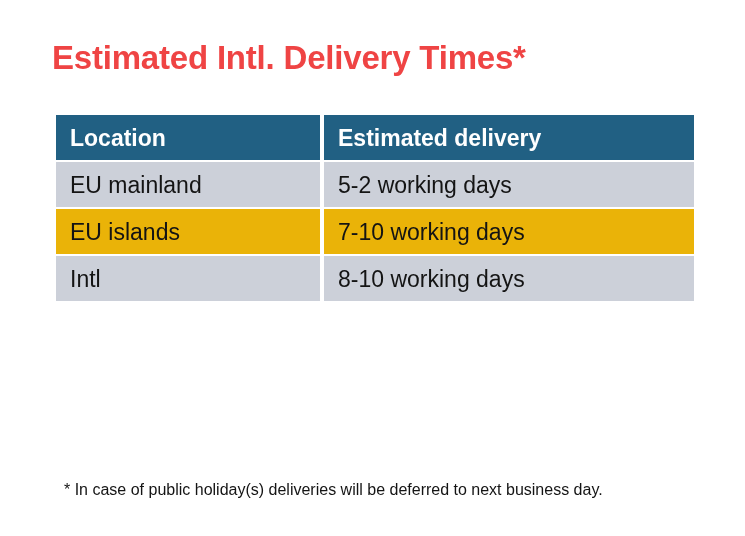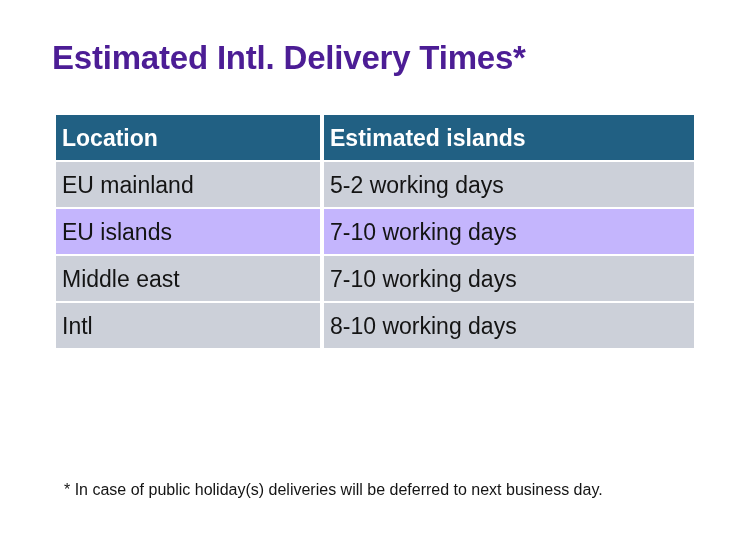--- a/index.html
+++ b/index.html
@@ -23,40 +23,40 @@
   }
 
   .page-title {
     position: absolute;
     left: 52px;
     top: 38px;
     font-size: 33px;
     line-height: 40px;
     font-weight: 700;
     letter-spacing: -0.2px;
-    color: #4c1d95;
+    color: #ef4444;
     white-space: nowrap;
   }
 
   .delivery-table {
     position: absolute;
     left: 52px;
     top: 113px;
     width: 638px;
     border-collapse: separate;
     border-spacing: 4px 2px;
     table-layout: fixed;
   }
 
   .delivery-table col.col-location { width: 264px; }
   .delivery-table col.col-delivery { width: 370px; }
 
   .delivery-table th,
   .delivery-table td {
-    padding: 0 6px;
+    padding: 0 14px;
     height: 45px;
     vertical-align: middle;
     text-align: left;
     font-size: 23px;
     line-height: 26px;
     font-weight: 400;
     color: #141414;
     white-space: nowrap;
     overflow: hidden;
   }
@@ -68,21 +68,21 @@
     font-size: 23px;
     height: 45px;
   }
 
   .delivery-table tbody tr.row-odd td {
     background: #ccd0d9;
     margin-top: 28px;
   }
 
   .delivery-table tbody tr.row-even td {
-    background: #c4b5fd;
+    background: #eab308;
   }
 
   .footnote {
     position: absolute;
     left: 64px;
     top: 480px;
     font-size: 16px;
     line-height: 20px;
     font-weight: 400;
     color: #141414;
@@ -97,34 +97,30 @@
   <div class="page-title">Estimated Intl. Delivery Times*</div>
 
   <table class="delivery-table">
     <colgroup>
       <col class="col-location">
       <col class="col-delivery">
     </colgroup>
     <thead>
       <tr>
         <th>Location</th>
-        <th>Estimated islands</th>
+        <th>Estimated delivery</th>
       </tr>
     </thead>
     <tbody>
       <tr class="row-odd">
         <td>EU mainland</td>
         <td>5-2 working days</td>
       </tr>
       <tr class="row-even">
         <td>EU islands</td>
-        <td>7-10 working days</td>
-      </tr>
-      <tr class="row-odd">
-        <td>Middle east</td>
         <td>7-10 working days</td>
       </tr>
       <tr class="row-odd">
         <td>Intl</td>
         <td>8-10 working days</td>
       </tr>
     </tbody>
   </table>
 
   <div class="footnote">* In case of public holiday(s) deliveries will be deferred to next business day.</div>

